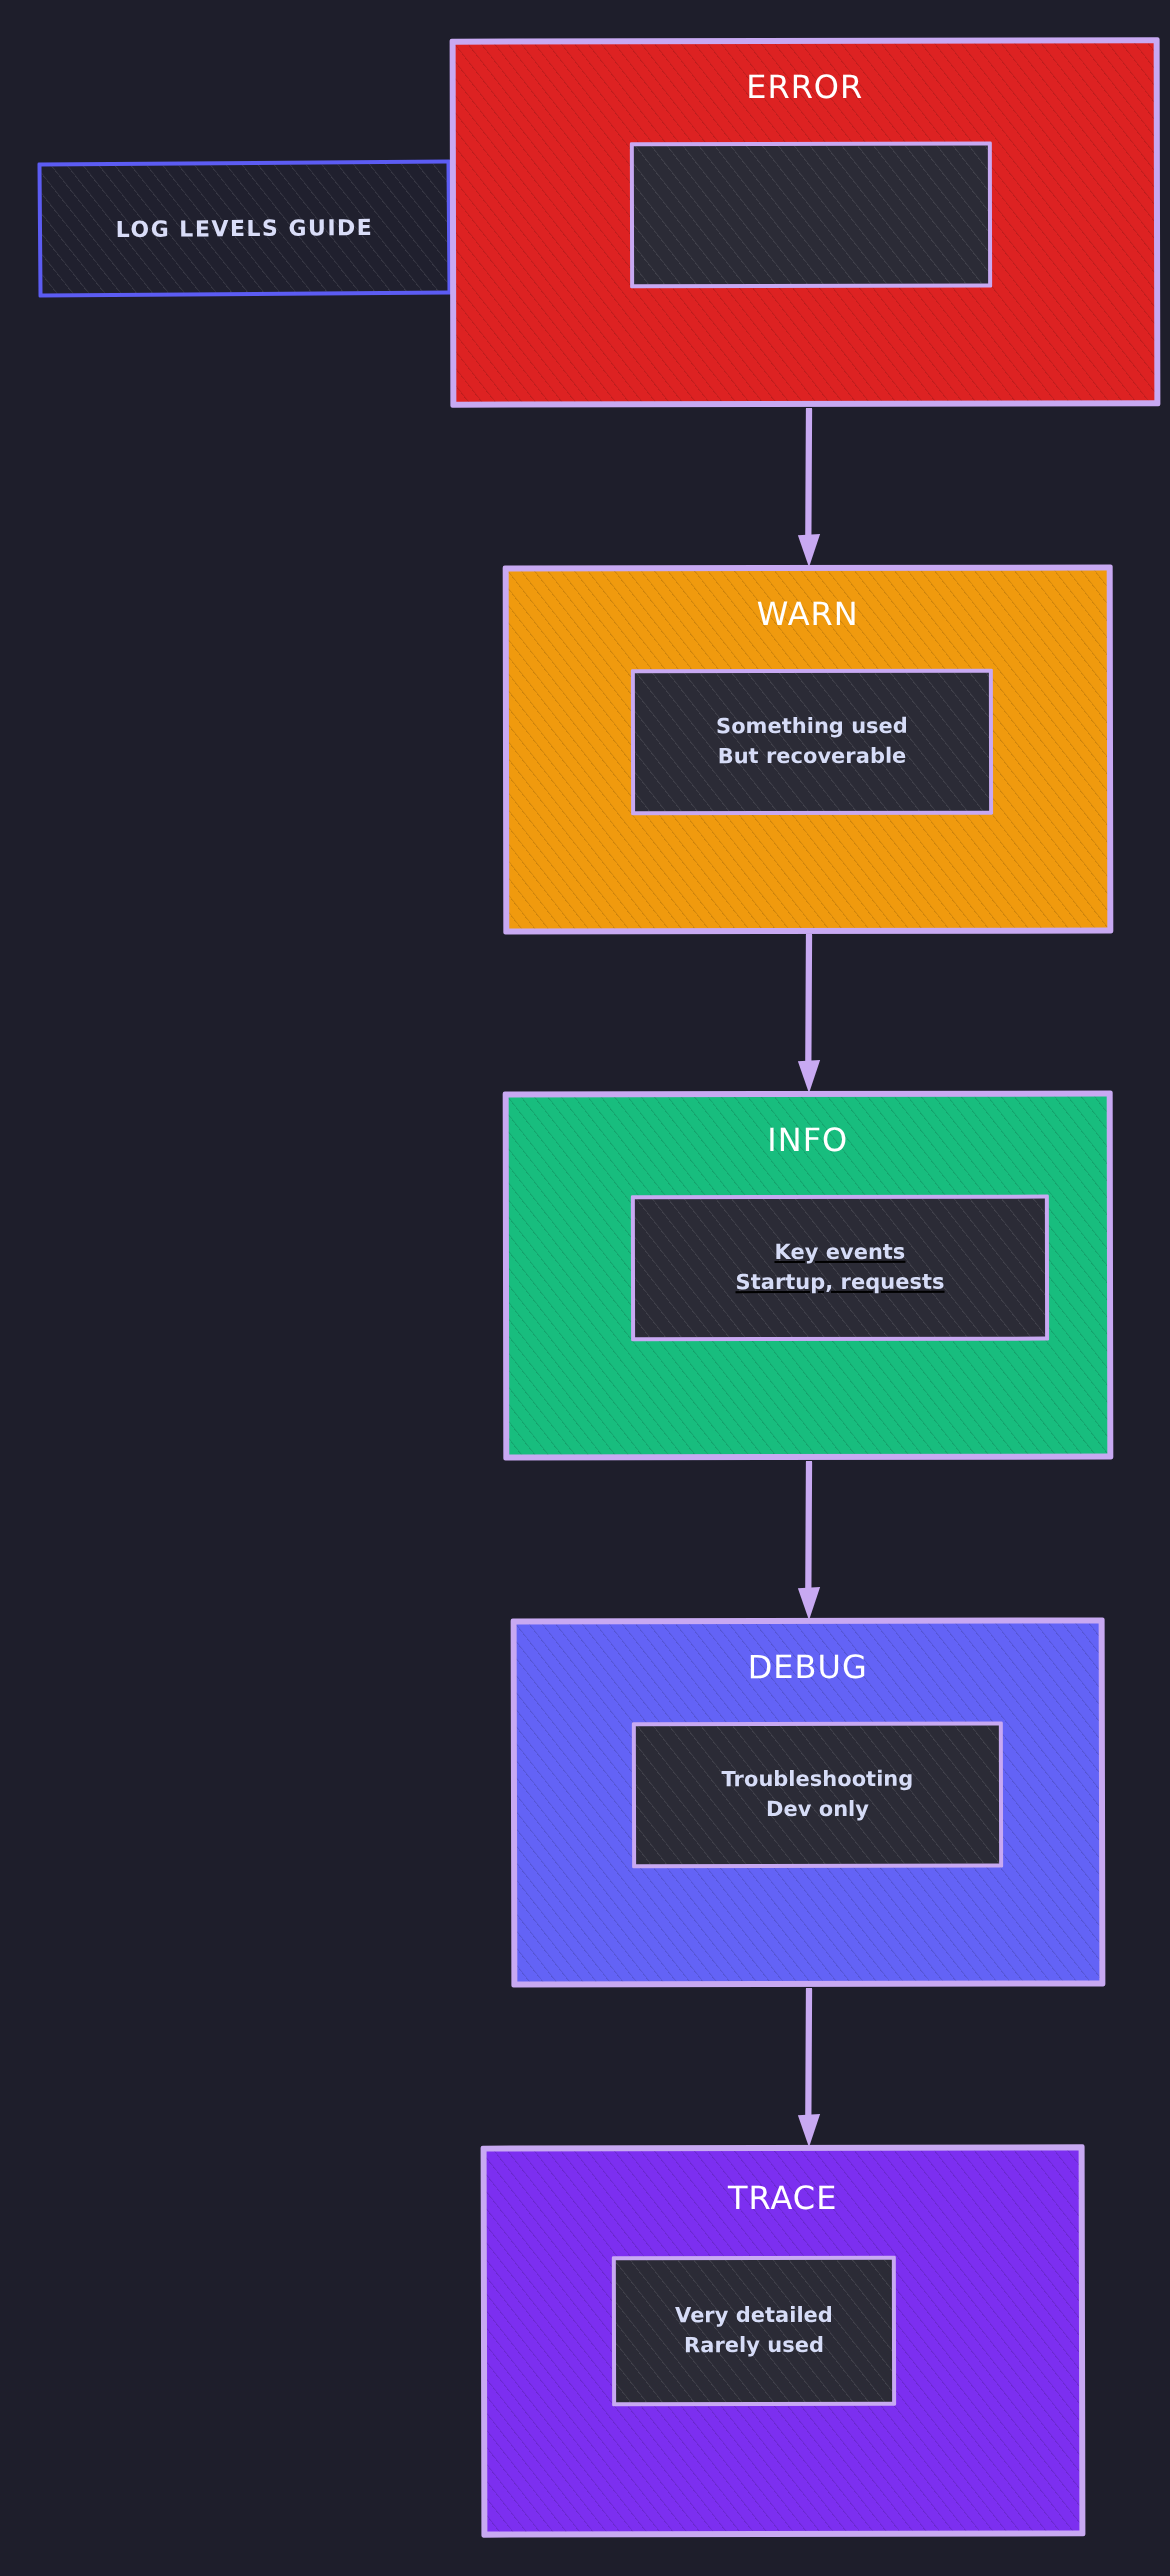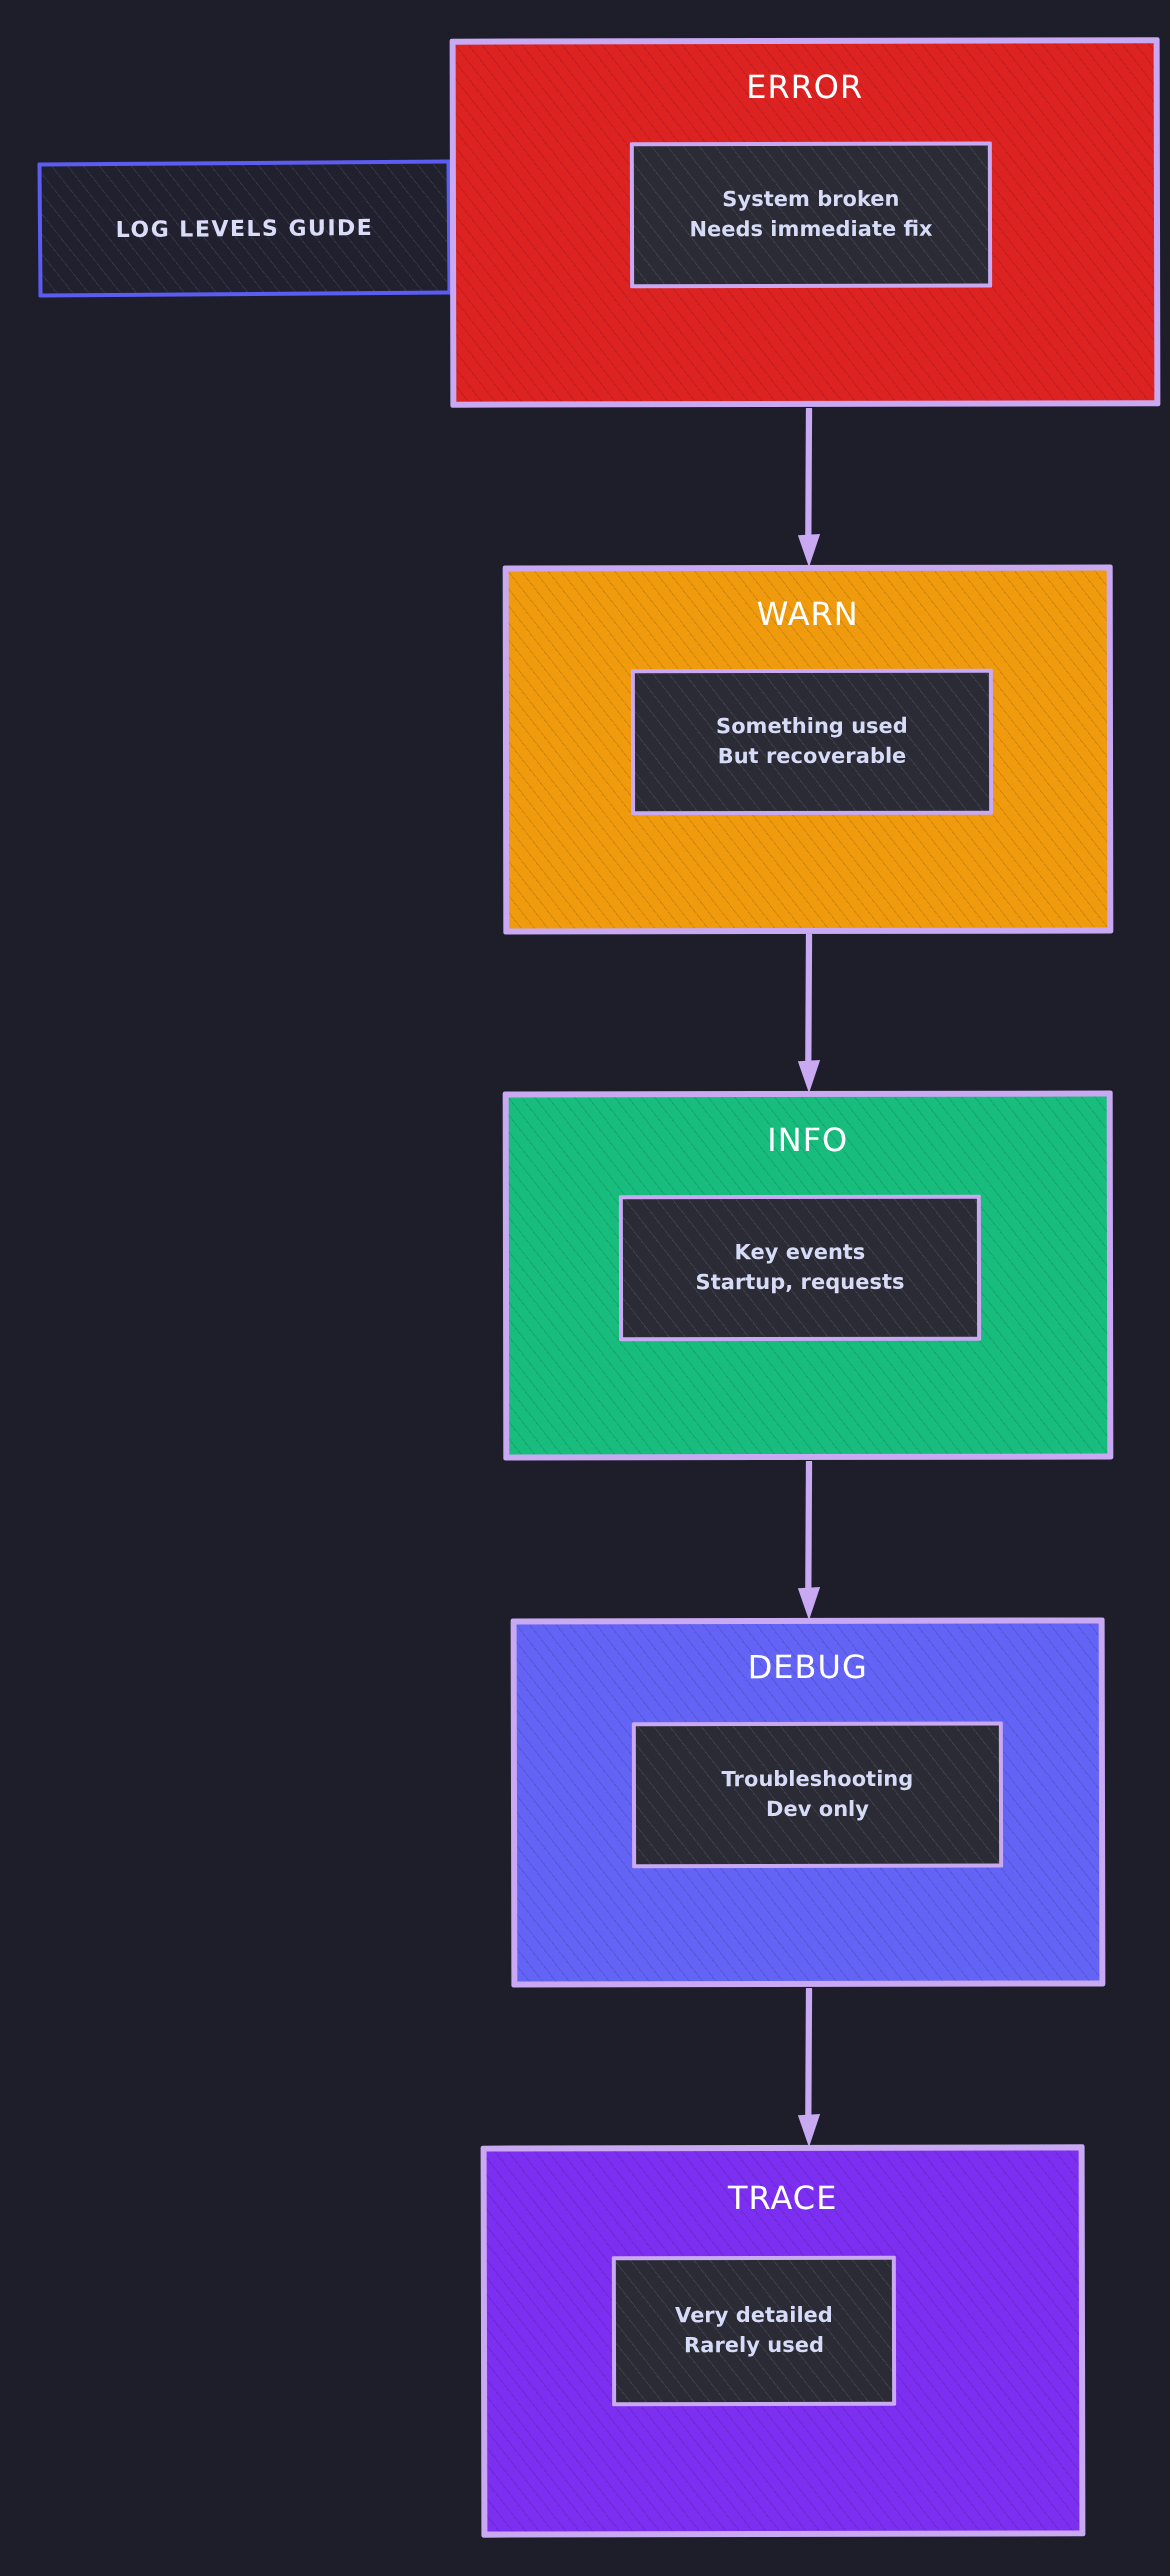--- a/index.html
+++ b/index.html
@@ -155,43 +155,41 @@
     <span class="legend-label">LOG LEVELS GUIDE</span>
   </div>
 
   <div class="node" style="left:450px; top:38px; width:710px; height:369px;
               background:#dd2222; border:6.3px solid #c8a9f2; border-radius:2.1px;
               transform: rotate(-0.12deg);">
     <div class="hatch"></div>
     <div class="node-title" style="margin-top:24px;">ERROR</div>
     <div class="inner-box" style="left:174px; top:98px; width:362px; height:146px;">
       <div class="hatch-light"></div>
-      <div class="inner-text">System broken
-Needs immediate fix</div>
     </div>
   </div>
 
   <div class="node" style="left:503px; top:565px; width:610px; height:369px;
               background:#f09a0e; border:6.3px solid #c8a9f2; border-radius:2.1px;
               transform: rotate(-0.1deg);">
     <div class="hatch"></div>
     <div class="node-title" style="margin-top:24px;">WARN</div>
     <div class="inner-box" style="left:122px; top:98px; width:362px; height:146px;">
       <div class="hatch-light"></div>
       <div class="inner-text">Something used
 But recoverable</div>
     </div>
   </div>
 
   <div class="node" style="left:503px; top:1091px; width:610px; height:369px;
               background:#18bd7e; border:6.3px solid #c8a9f2; border-radius:2.1px;
               transform: rotate(-0.1deg);">
     <div class="hatch"></div>
     <div class="node-title" style="margin-top:24px;">INFO</div>
-    <div class="inner-box" style="left:110px; top:98px; width:362px; height:146px;">
+    <div class="inner-box" style="left:122px; top:98px; width:418px; height:146px;text-decoration:underline;">
       <div class="hatch-light"></div>
       <div class="inner-text">Key events
 Startup, requests</div>
     </div>
   </div>
 
   <div class="node" style="left:511px; top:1618px; width:594px; height:369px;
               background:#6363f6; border:6.3px solid #c8a9f2; border-radius:2.1px;
               transform: rotate(-0.12deg);">
     <div class="hatch"></div>

